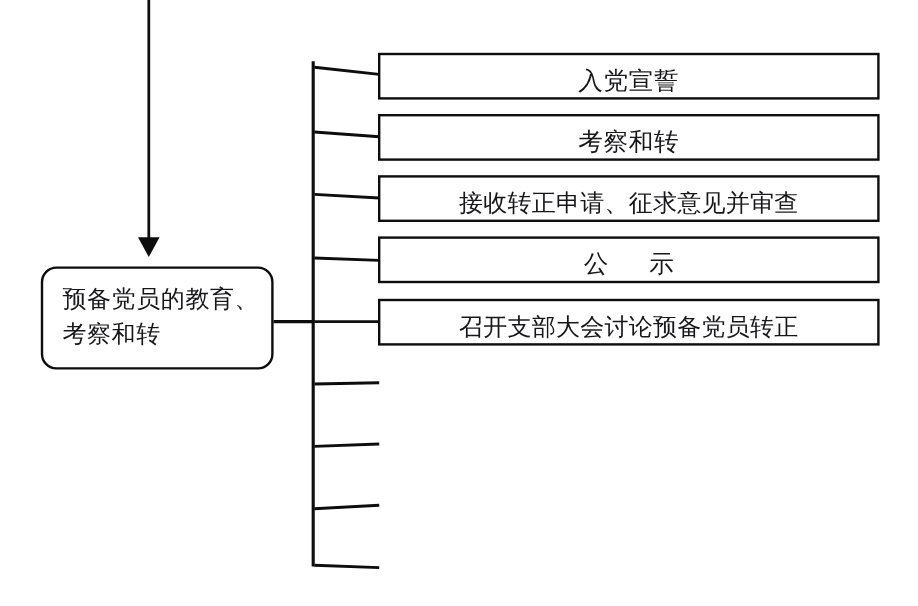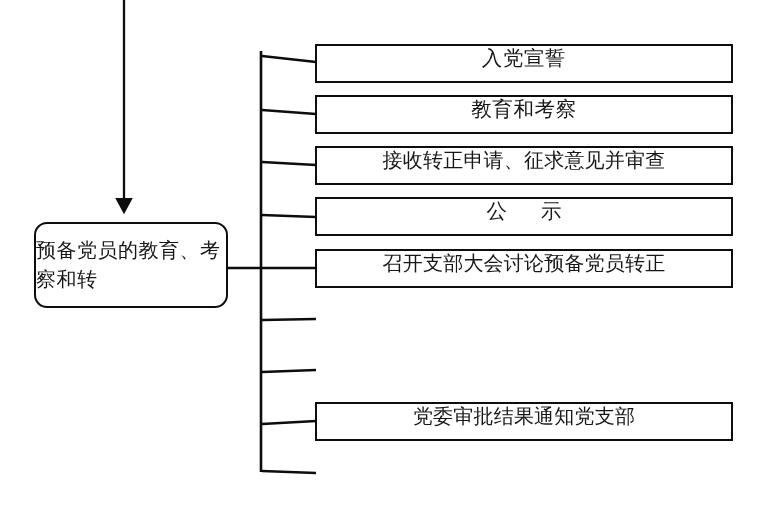--- a/index.html
+++ b/index.html
@@ -28,21 +28,21 @@
   }
 
   
   .node {
     position: absolute;
     box-sizing: border-box;
     border: 2.2px solid #0d0d0d;
     border-radius: 0;
     background: #ffffff;
     display: flex;
-    align-items: flex-start;
+    align-items: flex-end;
     justify-content: center;
     color: #1a1a1a;
   }
   .node .label {
     font-family: "Liberation Serif", "DejaVu Serif", serif;
     font-size: 20px;
     line-height: 1.24;
     white-space: nowrap;
     text-align: center;
     color: #17171a;
@@ -57,21 +57,21 @@
     border-radius: 13px;
     align-items: center;
     justify-content: flex-start;
     overflow: hidden;
   }
   .node.root .label {
     white-space: normal;
     text-align: left;
     font-size: 20px;
     line-height: 1.45;
-    padding-left: 0;
+    padding-left: 16px;
     width: 210px;
     letter-spacing: 0.5px;
   }
 
   
   .node.step {
     left: 315px;
     width: 418px;
     height: 39px;
   }
@@ -126,28 +126,25 @@
   </svg>
 
   <div class="node root">
     <span class="label">预备党员的教育、考察和转</span>
   </div>
 
   <div class="node step" style="top:44px">
     <span class="label">入党宣誓</span>
   </div>
   <div class="node step" style="top:95px">
-    <span class="label">教育和考察</span>
+    <span class="label">考察和转</span>
   </div>
   <div class="node step wide" style="top:146px">
     <span class="label">接收转正申请、征求意见并审查</span>
   </div>
   <div class="node step spaced" style="top:197px">
     <span class="label">公示</span>
   </div>
   <div class="node step wide" style="top:249px">
     <span class="label">召开支部大会讨论预备党员转正</span>
   </div>
-  <div class="node step wide" style="top:402px">
-    <span class="label">党委审批结果通知党支部</span>
-  </div>
 
 </div>
 
 </body></html>

